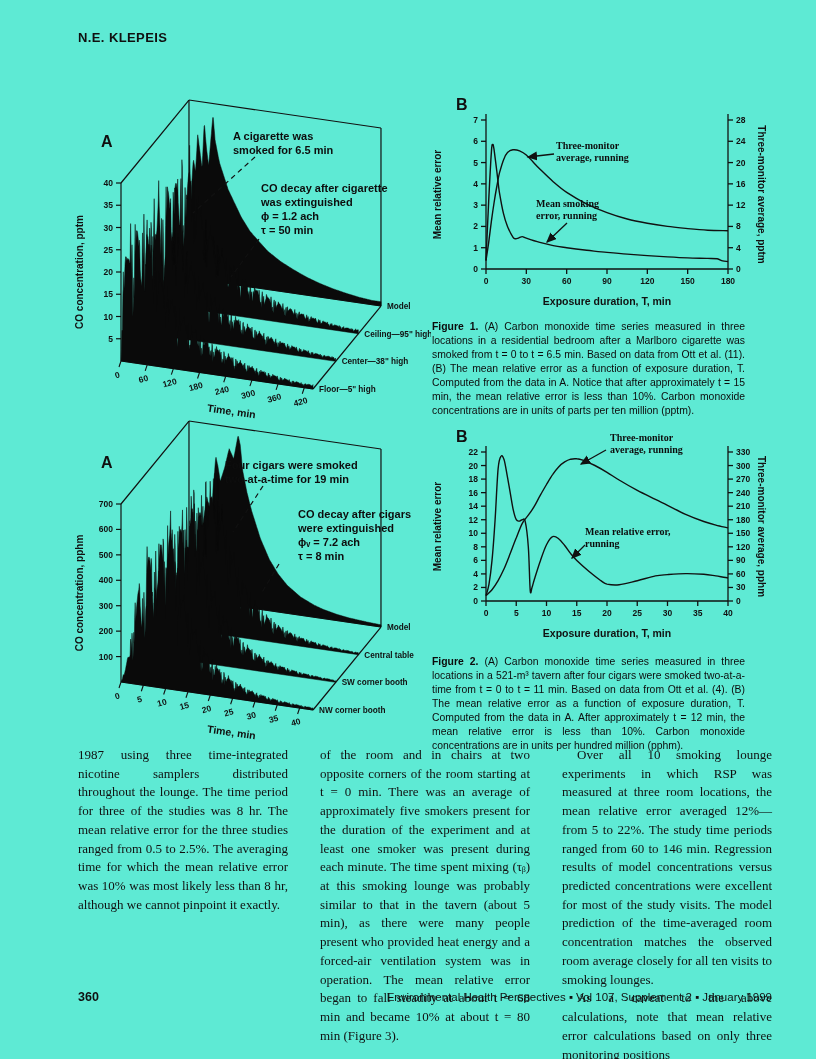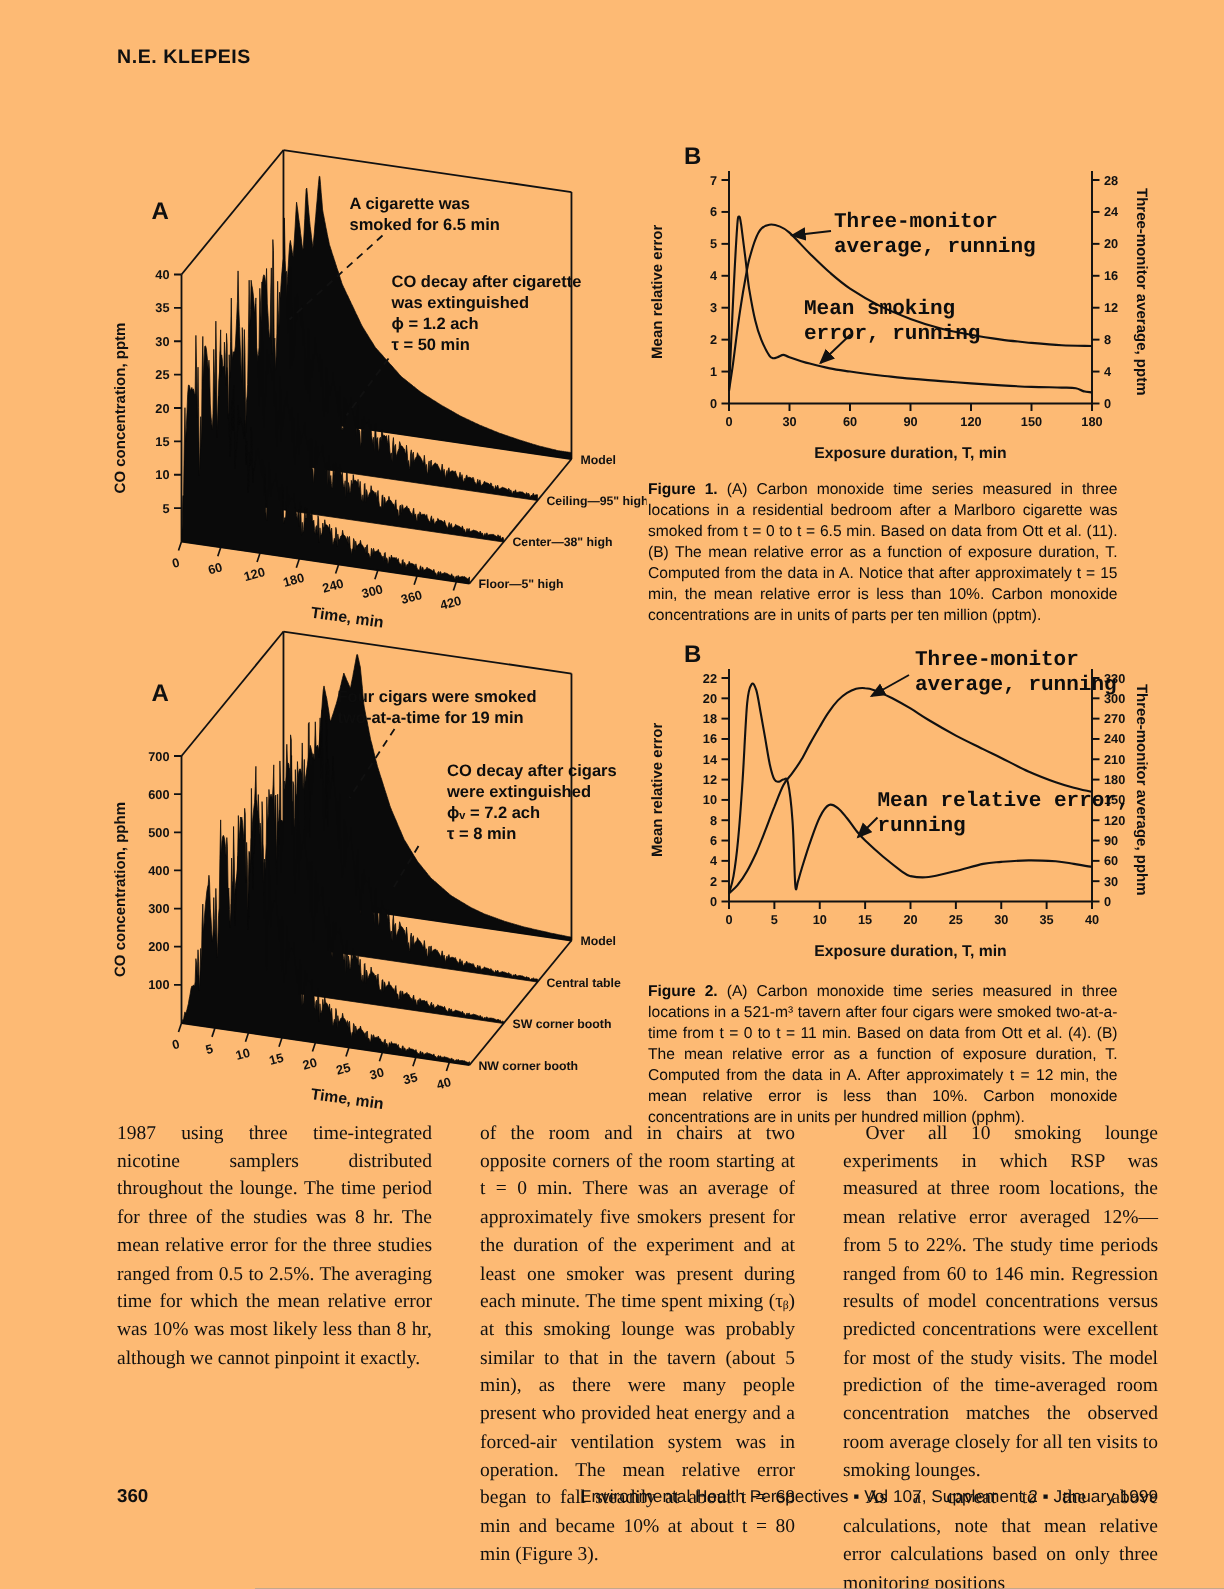--- a/index.html
+++ b/index.html
@@ -1,26 +1,26 @@
 <!DOCTYPE html>
 <html><head>
 <meta charset="utf-8">
 <style>
   *{margin:0;padding:0;box-sizing:border-box}
   html,body{background:#9a9a9a}
-  .page{position:relative;width:816px;height:1059px;background:#fdba74;margin:0 auto;
+  .page{position:relative;width:816px;height:1059px;background:#5eead4;margin:0 auto;
         font-family:"Liberation Serif","DejaVu Serif",serif;color:#101010;overflow:hidden}
   .author{position:absolute;left:78px;top:30px;font-family:"Liberation Sans","DejaVu Sans",sans-serif;
           font-weight:bold;font-size:13px;letter-spacing:.4px}
   .panel{position:absolute}
   .plabel3d{position:absolute;left:28px;top:40px;font-family:"Liberation Sans",sans-serif;font-weight:bold;font-size:16px}
   .plabel2d{position:absolute;left:28px;top:0px;font-family:"Liberation Sans",sans-serif;font-weight:bold;font-size:16px}
   .ann3d{position:absolute;font-family:"Liberation Sans",sans-serif;font-weight:bold;font-size:11px;
          line-height:1.28;white-space:pre-line;color:#0d0d0d}
-  .ann2d{position:absolute;font-family:Liberation Mono, monospace;font-weight:bold;font-size:14px;
+  .ann2d{position:absolute;font-family:Liberation Serif, serif;font-weight:bold;font-size:10px;
          line-height:1.2;white-space:pre-line;color:#0d0d0d}
   .caption{position:absolute;font-family:"Liberation Sans","DejaVu Sans",sans-serif;font-size:10.4px;
            line-height:1.34;text-align:justify;color:#0c0c0c}
   .capb{font-weight:bold}
   .bodycols{position:absolute;left:78px;top:746px;width:694px;display:flex;gap:32px}
   .col{width:218px;font-size:13px;line-height:1.44;text-align:justify}
   .col p.ind{text-indent:15px}
   .footer{position:absolute;left:78px;top:990px;width:694px;display:flex;justify-content:space-between;
           align-items:baseline;font-family:"Liberation Sans","DejaVu Sans",sans-serif;font-size:11.5px}
   .fpage{font-weight:bold;font-size:12.5px}

